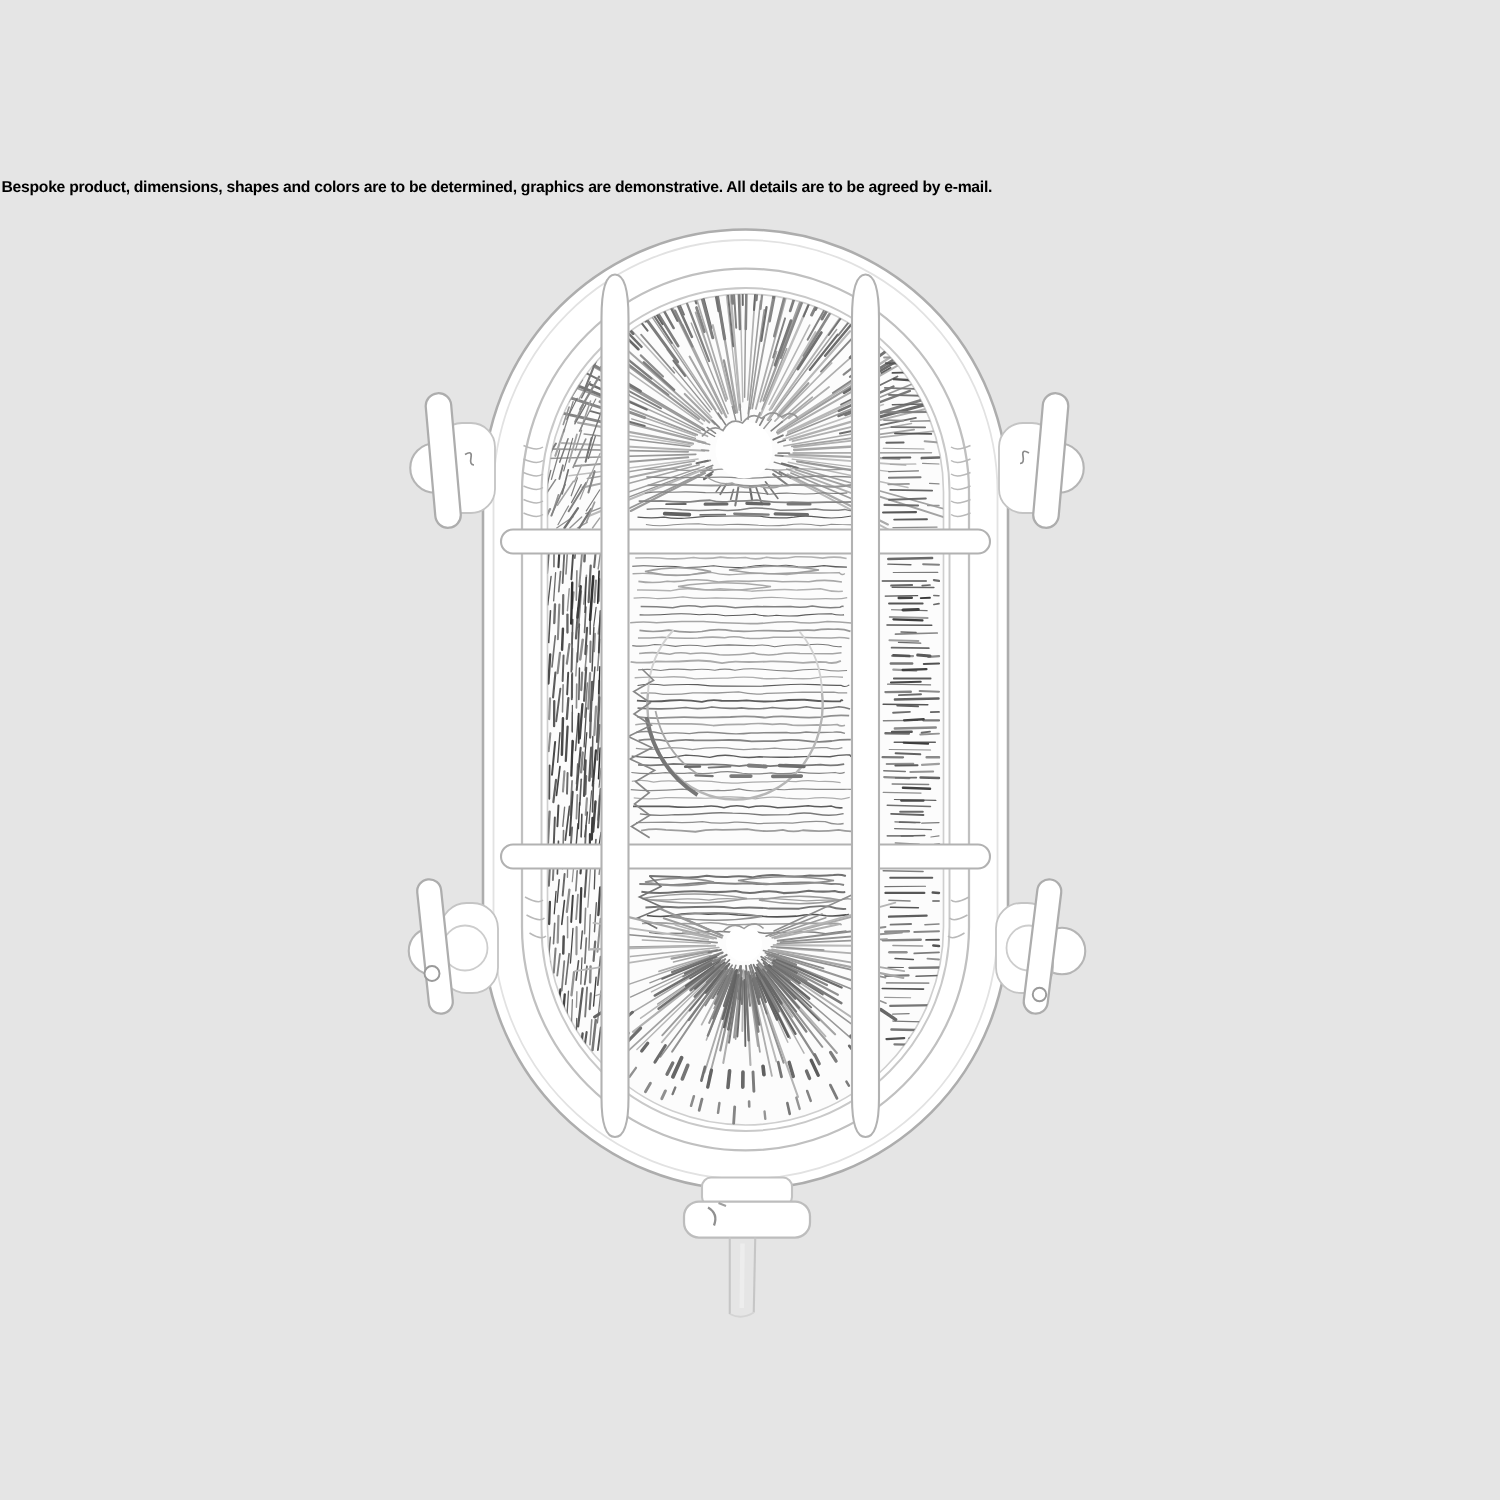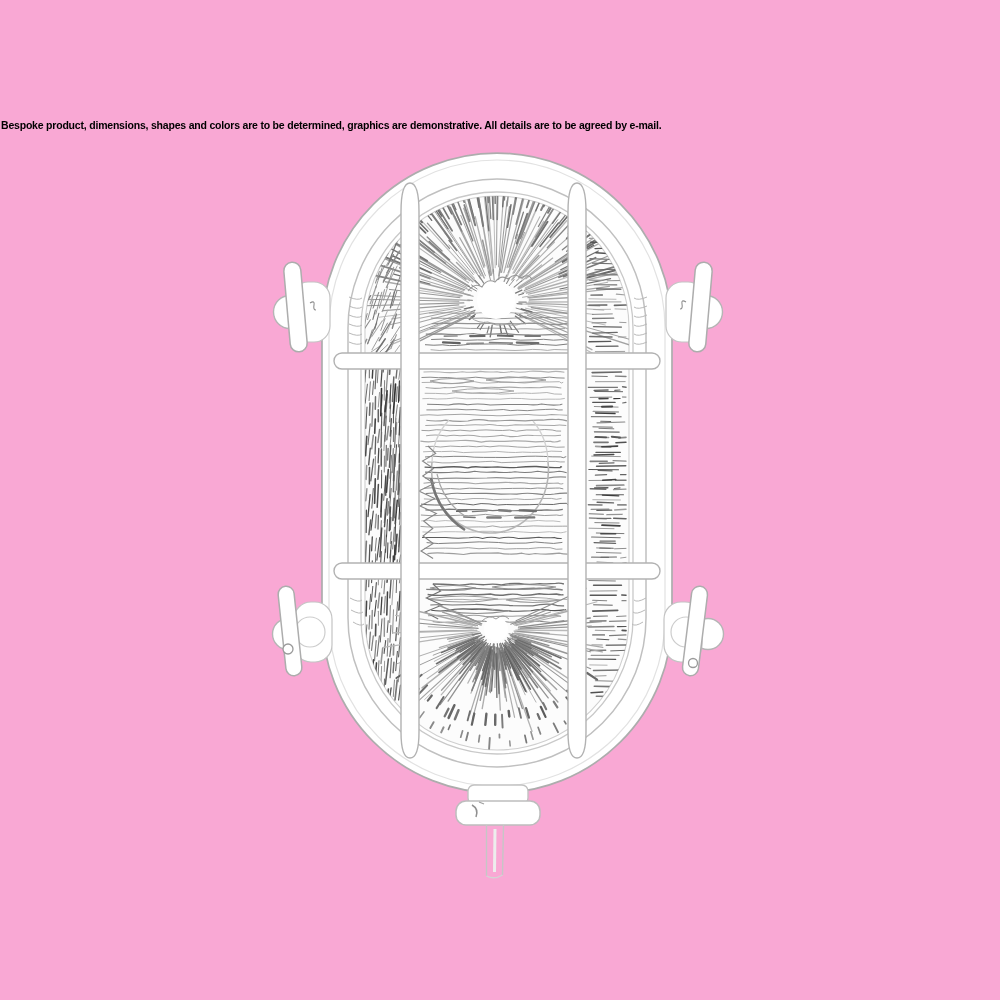--- a/index.html
+++ b/index.html
@@ -1,16 +1,16 @@
 <!DOCTYPE html>
 <html><head>
 <meta charset="utf-8">
 <style>
   html,body{margin:0;padding:0;background:#ffffff;}
-  #screen{position:relative;width:1000px;height:1000px;background:#f9a8d4;overflow:hidden;
+  #screen{position:relative;width:1000px;height:1000px;background:#e5e5e5;overflow:hidden;
           font-family:"Liberation Sans",sans-serif;}
   .disclaimer{position:absolute;left:1px;top:119px;width:998px;font-size:10.5px;font-weight:bold;
               color:#000;letter-spacing:-0.2px;white-space:nowrap;}
   .sketch-wrap{position:absolute;left:0;top:0;width:1000px;height:1000px;}
   svg{display:block;}
 </style>
 </head>
 <body>
 
 <div id="screen">

